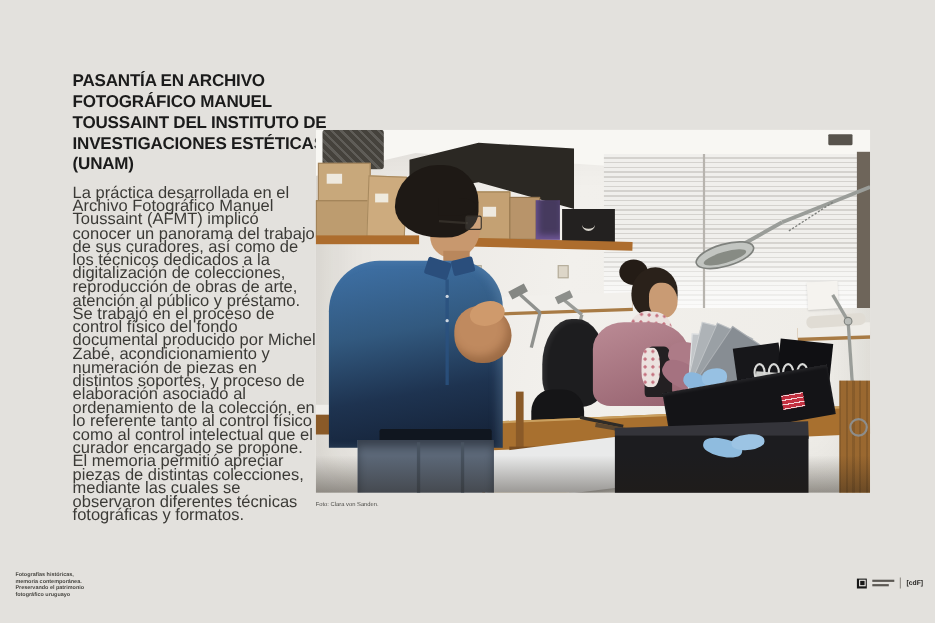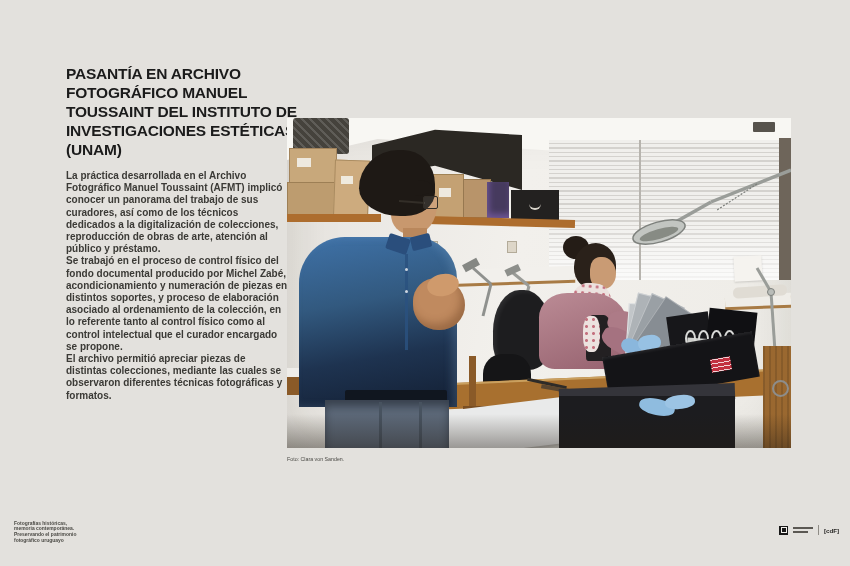--- a/index.html
+++ b/index.html
@@ -10,21 +10,21 @@
   }
   .abs{position:absolute;}
   
   .title{
     left:66px;top:64px;width:232px;
     font-size:15.5px;font-weight:bold;line-height:19px;
     letter-spacing:-0.2px;color:#1b1b1b;
   }
   .bodytext{
     left:66px;top:170px;width:223px;
-    font-size:10px;line-height:12.2px;color:#3b3a36;font-weight:bold;
+    font-size:15px;line-height:12.2px;color:#3b3a36;
   }
   .bodytext p{margin:0;}
   
   .photo{
     left:287px;top:118px;width:504px;height:330px;overflow:hidden;
     background:linear-gradient(100deg,#e7e4df 0%,#f2f0ec 45%,#eeece7 100%);
     box-shadow:inset 0 0 55px rgba(30,25,15,.14);
   }
   .ph{position:absolute;}
   .caption{
@@ -50,21 +50,21 @@
   .cdf-wrap{display:flex;align-items:center;gap:2px;}
 </style>
 </head>
 <body>
 
 <div class="abs title">PASANTÍA EN ARCHIVO FOTOGRÁFICO MANUEL TOUSSAINT DEL INSTITUTO DE INVESTIGACIONES ESTÉTICAS (UNAM)</div>
 
 <div class="abs bodytext">
   <p>La práctica desarrollada en el Archivo Fotográfico Manuel Toussaint (AFMT) implicó conocer un panorama del trabajo de sus curadores, así como de los técnicos dedicados a la digitalización de colecciones, reproducción de obras de arte, atención al público y préstamo.</p>
   <p>Se trabajó en el proceso de control físico del fondo documental producido por Michel Zabé, acondicionamiento y numeración de piezas en distintos soportes, y proceso de elaboración asociado al ordenamiento de la colección, en lo referente tanto al control físico como al control intelectual que el curador encargado se propone.</p>
-  <p>El archivo permitió apreciar piezas de distintas colecciones, mediante las cuales se observaron diferentes técnicas fotográficas y formatos.</p>
+  <p>El memoria permitió apreciar piezas de distintas colecciones, mediante las cuales se observaron diferentes técnicas fotográficas y formatos.</p>
 </div>
 
 <div class="abs photo">
 
   <div class="ph" style="left:0;top:0;width:504px;height:70px;background:#f8f7f3;clip-path:polygon(0 0,100% 0,100% 32%,55% 48%,18% 30%,0 60%);"></div>
 
   <div class="ph" style="left:262px;top:22px;width:242px;height:140px;background:repeating-linear-gradient(180deg,#f0efec 0 3px,#d4d2ce 3px 4.3px);"></div>
   <div class="ph" style="left:262px;top:100px;width:242px;height:62px;background:linear-gradient(180deg,rgba(255,255,255,0),rgba(255,255,255,.75));"></div>
   <div class="ph" style="left:352px;top:22px;width:2px;height:140px;background:#b7b4ae;"></div>
   <div class="ph" style="left:492px;top:20px;width:12px;height:142px;background:#6e655a;"></div>

